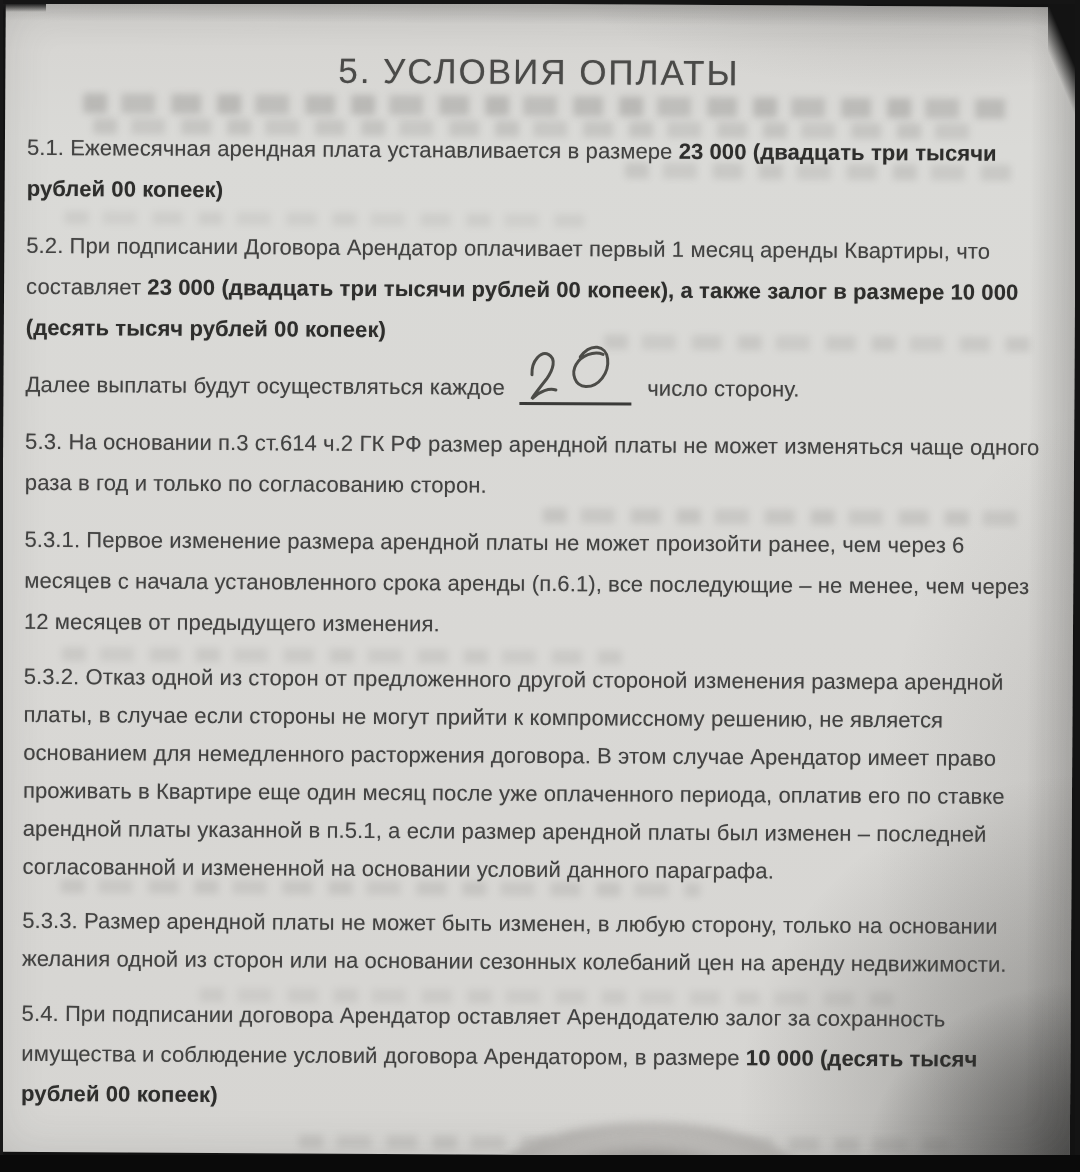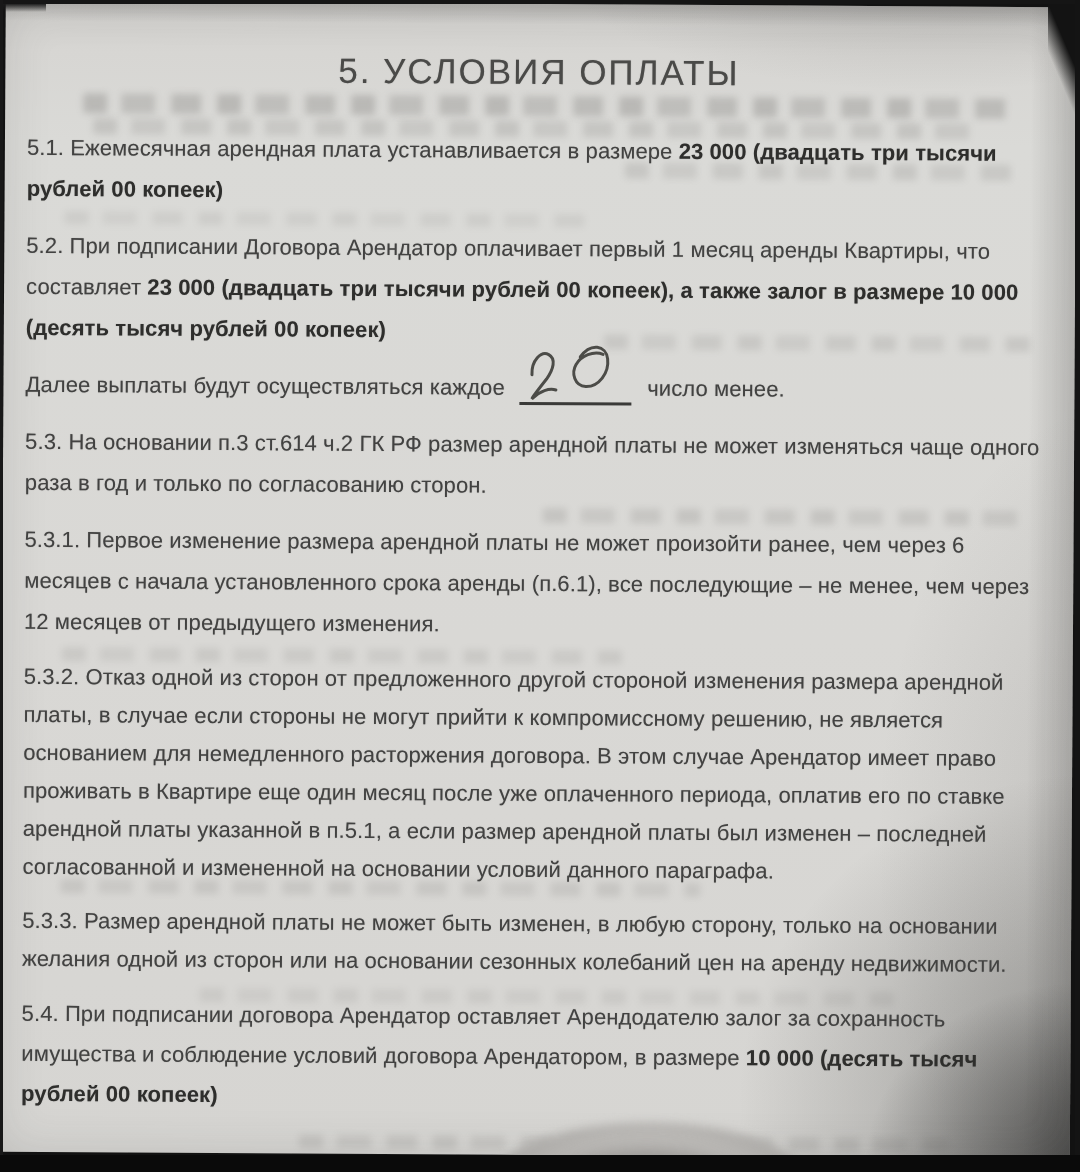--- a/index.html
+++ b/index.html
@@ -95,21 +95,21 @@
       <div>
           <p class="clause" data-para="0"><span>5.1. Ежемесячная арендная плата устанавливается в размере </span><b>23 000 (двадцать три тысячи рублей 00 копеек)</b></p>
           <p class="clause" data-para="1"><span>5.2. При подписании Договора Арендатор оплачивает первый 1 месяц аренды Квартиры, что составляет </span><b>23 000 (двадцать три тысячи рублей 00 копеек), а также залог в размере 10 000 (десять тысяч рублей 00 копеек)</b></p>
           <p class="clause" data-para="2"><span>Далее выплаты будут осуществляться каждое</span>
   <span class="blank"><svg class="hand" width="106" height="66" viewBox="0 0 106 66" aria-label="20">
                 <g transform="rotate(-7 53 33)">
                   <path d="M14 34 C15 20 26 11 33 16 C40 21 36 31 28 40 C21 47 14 54 11 58 C20 51 30 49 36 52"></path>
                   <path d="M64 22 C76 9 91 13 91 27 C91 41 79 54 66 52 C55 50 53 37 59 29 C65 21 78 17 87 22"></path>
                 </g>
               </svg></span>
-<span class="sr">20</span><span> число менее.</span></p>
+<span class="sr">20</span><span> число сторону.</span></p>
           <p class="clause" data-para="3"><span>5.3. На основании п.3 ст.614 ч.2 ГК РФ размер арендной платы не может изменяться чаще одного раза в год и только по согласованию сторон.</span></p>
           <p class="clause" data-para="4"><span>5.3.1. Первое изменение размера арендной платы не может произойти ранее, чем через 6 месяцев с начала установленного срока аренды (п.6.1), все последующие – не менее, чем через 12 месяцев от предыдущего изменения.</span></p>
           <p class="clause" data-para="5"><span>5.3.2. Отказ одной из сторон от предложенного другой стороной изменения размера арендной платы, в случае если стороны не могут прийти к компромиссному решению, не является основанием для немедленного расторжения договора. В этом случае Арендатор имеет право проживать в Квартире еще один месяц после уже оплаченного периода, оплатив его по ставке арендной платы указанной в п.5.1, а если размер арендной платы был изменен – последней согласованной и измененной на основании условий данного параграфа.</span></p>
           <p class="clause" data-para="6"><span>5.3.3. Размер арендной платы не может быть изменен, в любую сторону, только на основании желания одной из сторон или на основании сезонных колебаний цен на аренду недвижимости.</span></p>
           <p class="clause" data-para="7"><span>5.4. При подписании договора Арендатор оставляет Арендодателю залог за сохранность имущества и соблюдение условий договора Арендатором, в размере </span><b>10 000 (десять тысяч рублей 00 копеек)</b></p>
         </div>
     </div>
 
     <div class="finger-outer"></div>
     <div class="finger-inner"></div>

